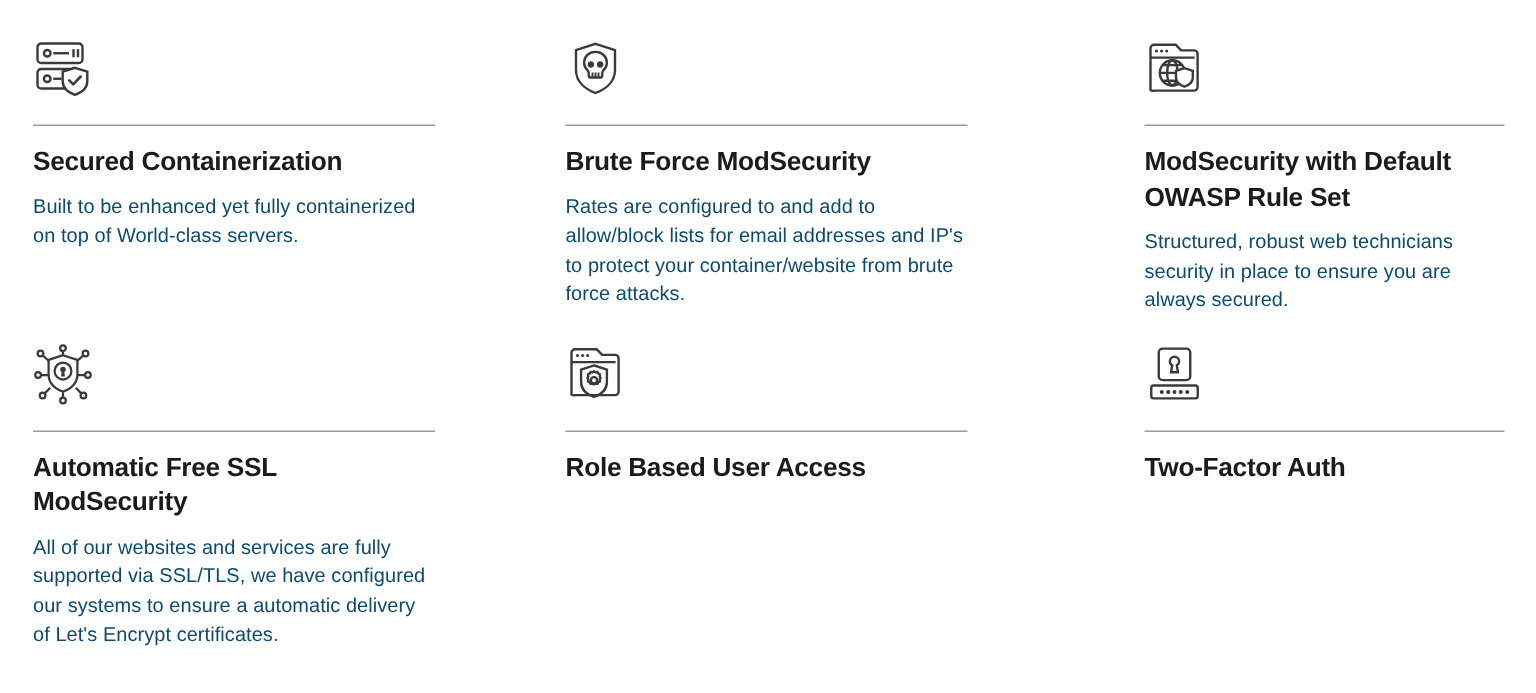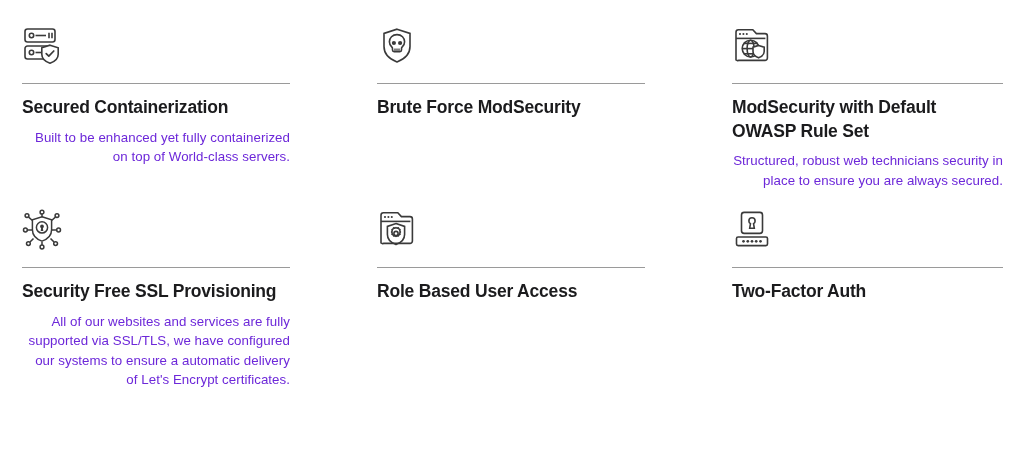--- a/index.html
+++ b/index.html
@@ -20,21 +20,21 @@
     padding: 22px 21px 0 22px;
     display: grid;
     grid-template-columns: 268px 87px 268px 87px 271px;
     grid-template-rows: auto auto;
   }
   .feature-card {
     box-sizing: border-box;
   }
   .feature-card.col-a { grid-column: 1; }
   .feature-card.col-b { grid-column: 3; }
-  .feature-card.col-c { grid-column: 5; }
+  .feature-card.col-c { grid-column: 5; margin-left: 31px; }
   .feature-card.row-1 { grid-row: 1; }
   .feature-card.row-2 { grid-row: 2; }
 
   .card-icon {
     height: 46px;
     display: flex;
     align-items: flex-start;
     margin: 4px 0 0 0;
   }
   .card-icon svg {
@@ -49,25 +49,24 @@
   .card-title {
     font-size: 17.5px;
     font-weight: 600;
     color: #1b1b1d;
     letter-spacing: -0.2px;
     line-height: 23.5px;
     margin: 12px 0 0 0;
   }
   .card-body {
     font-size: 13.3px;
-    color: #6d28d9;
+    color: #0c4a6e;
     line-height: 19.5px;
     margin: 8px 0 0 0;
     letter-spacing: 0.05px;
-    text-align: right;
   }
   .row-2 .card-icon { margin-top: 19px; }
   .row-2 .card-divider { margin-top: 12px; }
 </style>
 </head>
 <body>
 
 <div class="features-grid">
 
   <div class="feature-card col-a row-1">
@@ -97,20 +96,21 @@
         <path d="M20 8.6c-4.6 0-7.6 3.2-7.6 7.2 0 2.6 1.1 4 2.3 5.1.5.5.8 1 .8 1.8v1.4c0 .9.7 1.6 1.6 1.6h5.8c.9 0 1.6-.7 1.6-1.6v-1.4c0-.8.3-1.3.8-1.8 1.2-1.1 2.3-2.5 2.3-5.1 0-4-3-7.2-7.6-7.2z"></path>
         <circle cx="16.9" cy="17" r="2.1" fill="#3a3a3a" stroke="none"></circle>
         <circle cx="23.1" cy="17" r="2.1" fill="#3a3a3a" stroke="none"></circle>
         <line x1="18" y1="22.4" x2="18" y2="25.4" stroke-width="1.3"></line>
         <line x1="20" y1="22.4" x2="20" y2="25.4" stroke-width="1.3"></line>
         <line x1="22" y1="22.4" x2="22" y2="25.4" stroke-width="1.3"></line>
       </svg>
     </div>
     <div class="card-divider"></div>
     <div class="card-title">Brute Force ModSecurity</div>
+    <div class="card-body">Rates are configured to and add to allow/block lists for email addresses and IP's to protect your container/website from brute force attacks.</div>
   </div>
 
   <div class="feature-card col-c row-1">
     <div class="card-icon">
       <svg width="40" height="42" viewBox="0 0 40 42" fill="none" stroke="#3a3a3a" stroke-width="1.6">
         <path d="M4 6.2a2.4 2.4 0 0 1 2.4-2.4h14.4l3.6 3.8h8.6a2.4 2.4 0 0 1 2.4 2.4v22a2.4 2.4 0 0 1-2.4 2.4H6.4A2.4 2.4 0 0 1 4 34V6.2z"></path>
         <line x1="4" y1="12.4" x2="33.4" y2="12.4"></line>
         <circle cx="8" cy="8" r="1.05" fill="#3a3a3a" stroke="none"></circle>
         <circle cx="11.4" cy="8" r="1.05" fill="#3a3a3a" stroke="none"></circle>
         <circle cx="14.8" cy="8" r="1.05" fill="#3a3a3a" stroke="none"></circle>
@@ -138,21 +138,21 @@
         <circle cx="35" cy="6.6" r="1.9"></circle>
         <circle cx="3.4" cy="21" r="1.9"></circle>
         <circle cx="36.6" cy="21" r="1.9"></circle>
         <circle cx="6.4" cy="34.6" r="1.9"></circle>
         <circle cx="33.6" cy="34.6" r="1.9"></circle>
         <circle cx="20" cy="38" r="1.9"></circle>
         <path d="M6.6 8.1l3.8 3.4M20 5.1v3.2M33.4 8.1l-3.8 3.4M5.3 21h5.1M34.7 21h-5.1M8 33.1l3.5-3.6M32 33.1l-3.5-3.6M20 36.1v-3.4"></path>
       </svg>
     </div>
     <div class="card-divider"></div>
-    <div class="card-title">Security Free SSL Provisioning</div>
+    <div class="card-title">Automatic Free SSL ModSecurity</div>
     <div class="card-body">All of our websites and services are fully supported via SSL/TLS, we have configured our systems to ensure a automatic delivery of Let's Encrypt certificates.</div>
   </div>
 
   <div class="feature-card col-b row-2">
     <div class="card-icon">
       <svg width="40" height="42" viewBox="0 0 40 42" fill="none" stroke="#3a3a3a" stroke-width="1.6">
         <path d="M4 6.2a2.4 2.4 0 0 1 2.4-2.4h14.4l3.6 3.8h8.6a2.4 2.4 0 0 1 2.4 2.4v22a2.4 2.4 0 0 1-2.4 2.4H6.4A2.4 2.4 0 0 1 4 34V6.2z"></path>
         <line x1="4" y1="12.4" x2="33.4" y2="12.4"></line>
         <circle cx="8" cy="8" r="1.05" fill="#3a3a3a" stroke="none"></circle>
         <circle cx="11.4" cy="8" r="1.05" fill="#3a3a3a" stroke="none"></circle>

